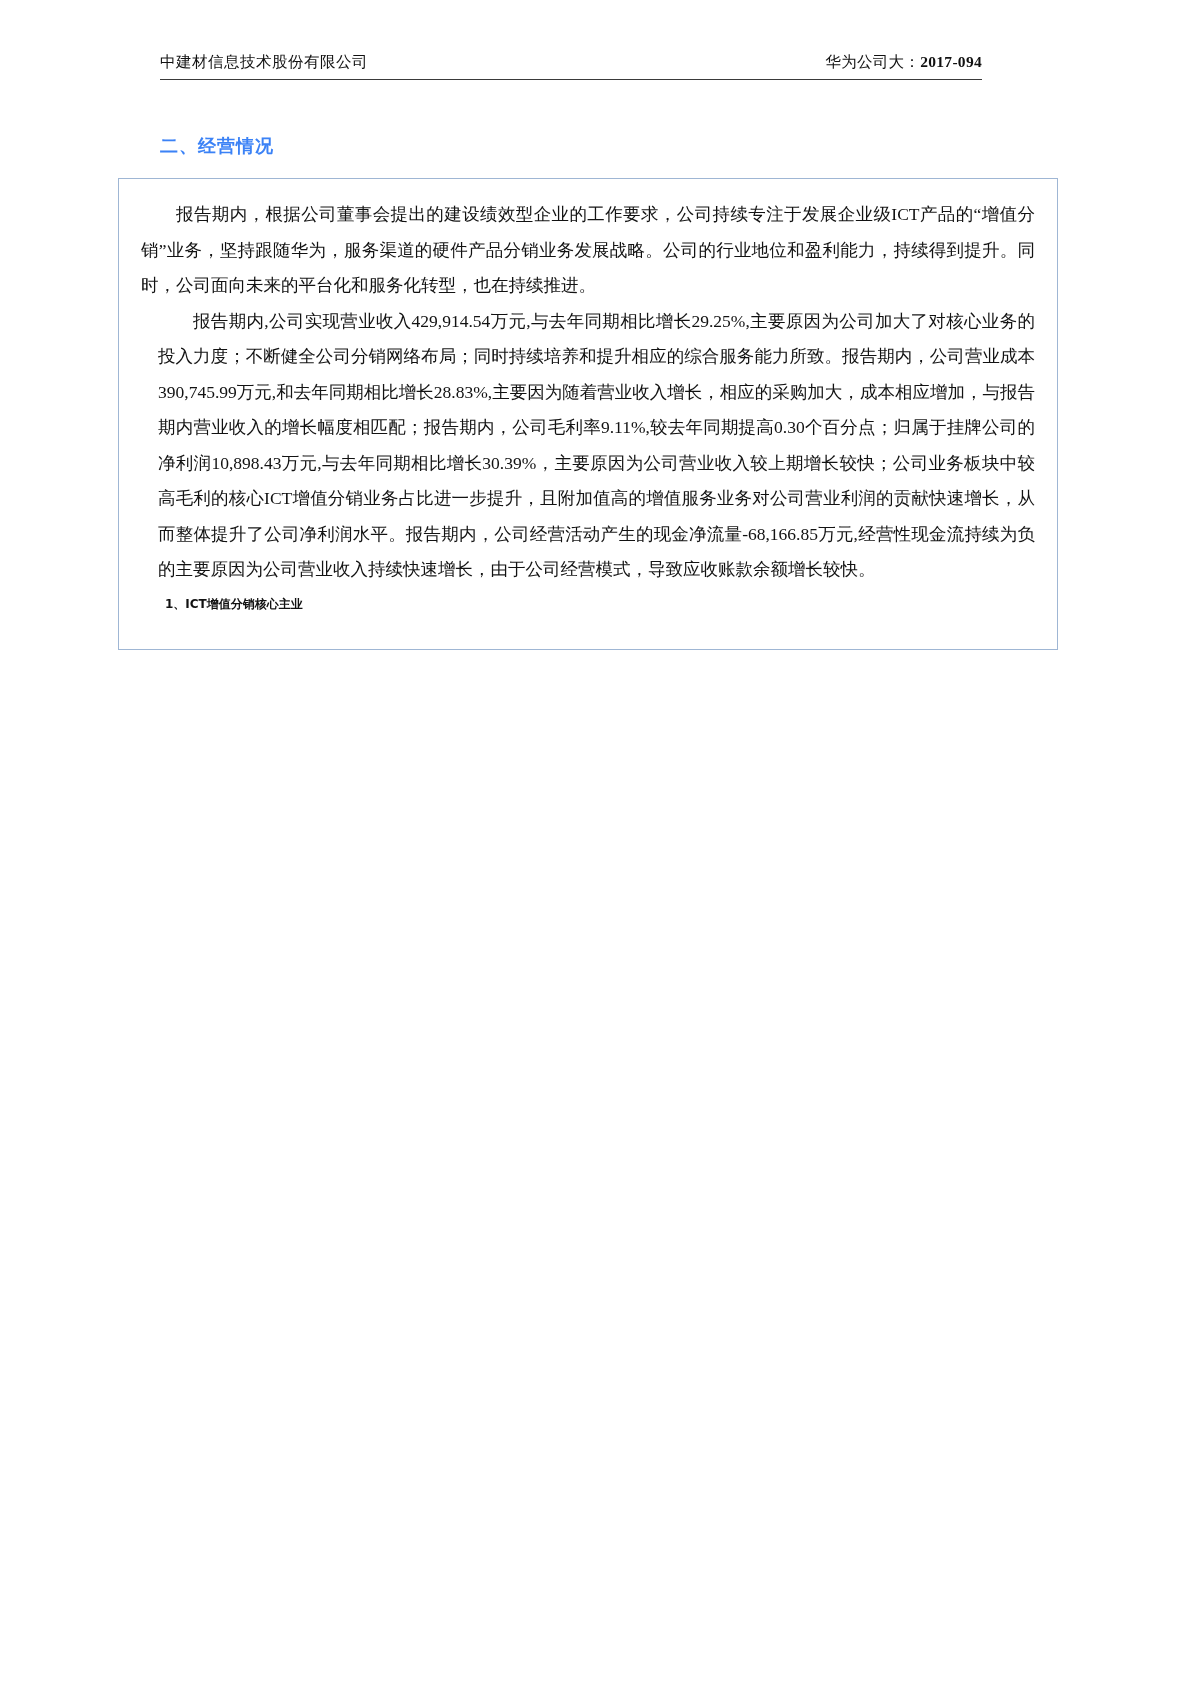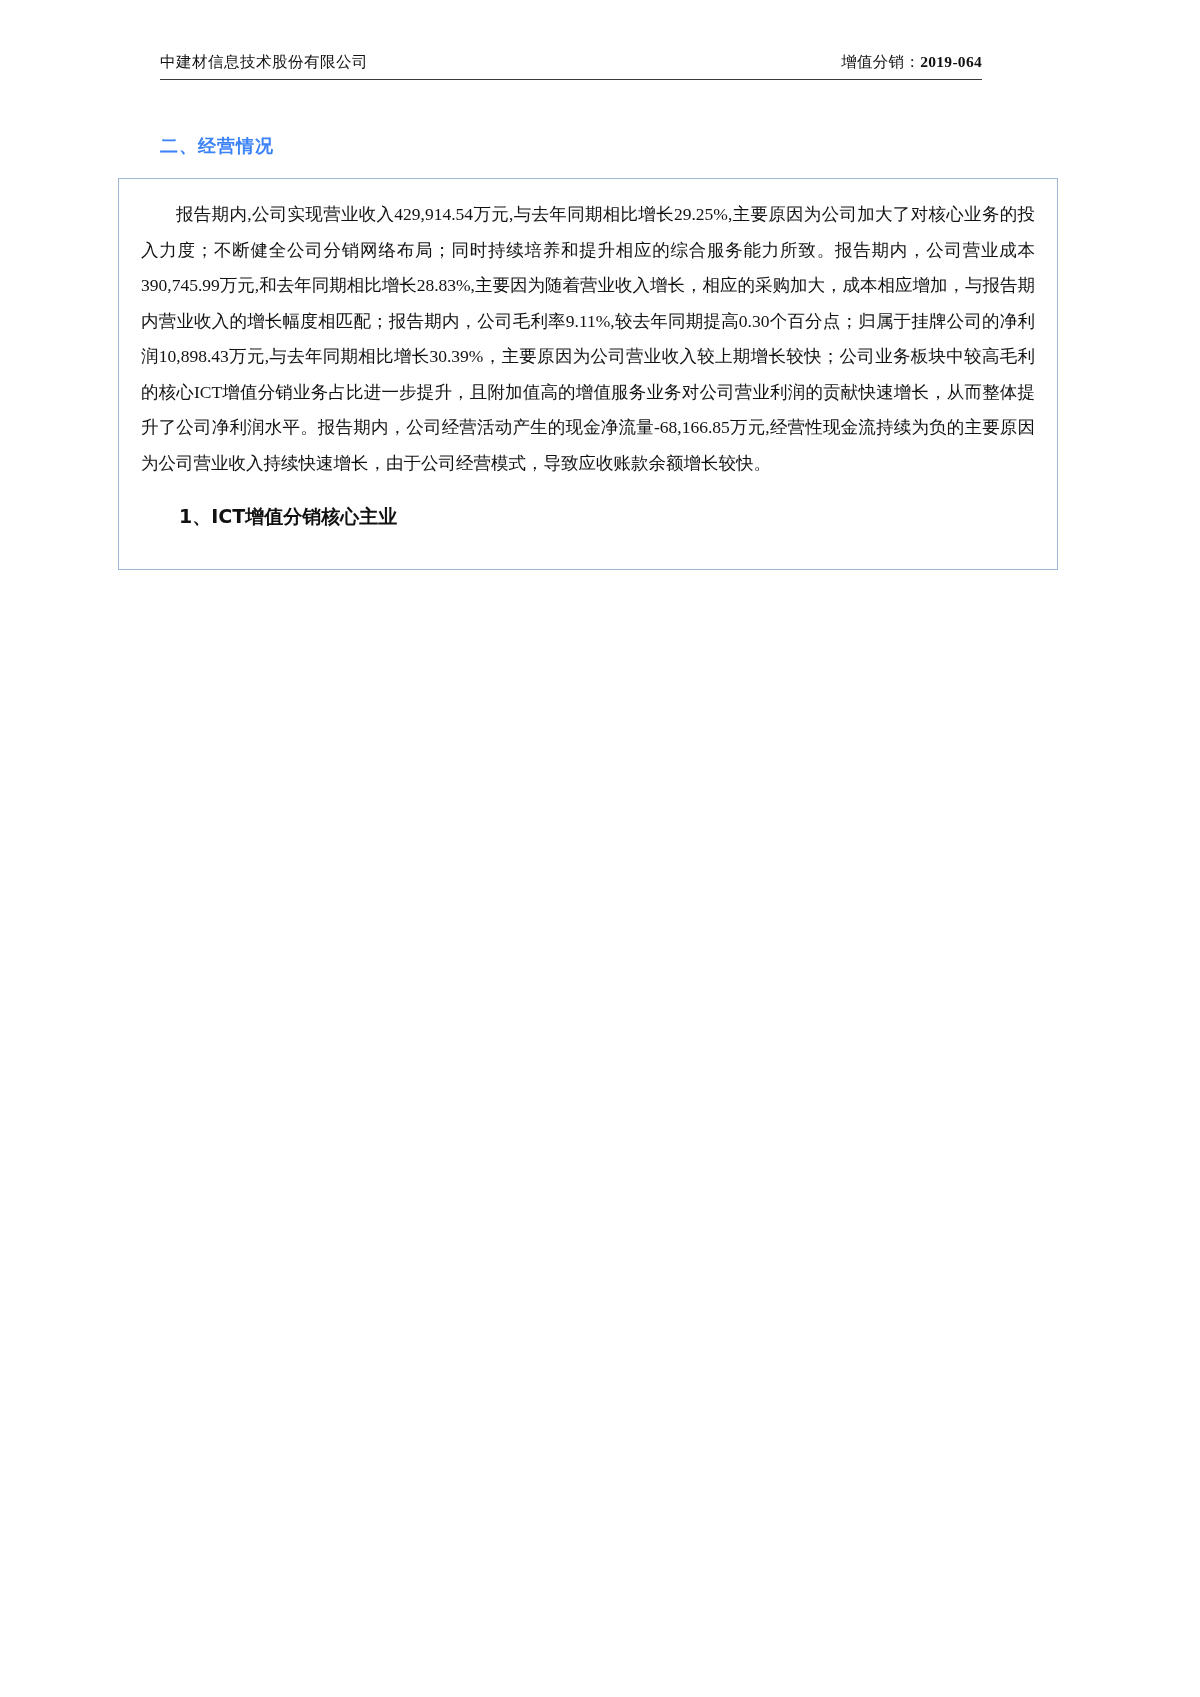--- a/index.html
+++ b/index.html
@@ -76,24 +76,24 @@
     text-justify: inter-ideograph;
     text-indent: 2em;
     color: #121212;
     font-family: "Liberation Serif", serif;
   }
   p.para + p.para {
     margin-top: 0px;
     margin-left: 17px;
   }
   p.subhead {
-    margin: 16px 0 0 0;
+    margin: 4px 0 0 0;
     font-family: "DejaVu Sans", sans-serif;
     font-weight: bold;
-    font-size: 19px;
+    font-size: 12px;
     text-indent: 2em;
     line-height: 2.1;
     color: #111;
   }
   .gap-sm { height: 6px; }
   
   .page-number {
     position: absolute;
     top: 1447px;
     left: 0;
@@ -107,27 +107,28 @@
 </head>
 <body>
 
 <div class="page">
 
   <div class="page-inner">
 
     <div class="doc-header">
       <div class="hdr-left">中建材信息技术股份有限公司</div>
       <div class="hdr-right">
-        <span>增值分销：</span><span class="hdr-num">2019-064</span>
+        <span>华为公司大：</span><span class="hdr-num">2017-094</span>
       </div>
     </div>
 
     <div class="section-heading">二、经营情况</div>
 
     <div class="body-box">
+      <p class="para">报告期内，根据公司董事会提出的建设绩效型企业的工作要求，公司持续专注于发展企业级ICT产品的“增值分销”业务，坚持跟随华为，服务渠道的硬件产品分销业务发展战略。公司的行业地位和盈利能力，持续得到提升。同时，公司面向未来的平台化和服务化转型，也在持续推进。</p>
       <p class="para">报告期内,公司实现营业收入429,914.54万元,与去年同期相比增长29.25%,主要原因为公司加大了对核心业务的投入力度；不断健全公司分销网络布局；同时持续培养和提升相应的综合服务能力所致。报告期内，公司营业成本390,745.99万元,和去年同期相比增长28.83%,主要因为随着营业收入增长，相应的采购加大，成本相应增加，与报告期内营业收入的增长幅度相匹配；报告期内，公司毛利率9.11%,较去年同期提高0.30个百分点；归属于挂牌公司的净利润10,898.43万元,与去年同期相比增长30.39%，主要原因为公司营业收入较上期增长较快；公司业务板块中较高毛利的核心ICT增值分销业务占比进一步提升，且附加值高的增值服务业务对公司营业利润的贡献快速增长，从而整体提升了公司净利润水平。报告期内，公司经营活动产生的现金净流量-68,166.85万元,经营性现金流持续为负的主要原因为公司营业收入持续快速增长，由于公司经营模式，导致应收账款余额增长较快。</p>
 
       <p class="subhead">1、ICT增值分销核心主业</p>
       <div class="gap-sm"></div>
 
       <div class="gap-sm"></div>
     </div>
 
   </div>
 

